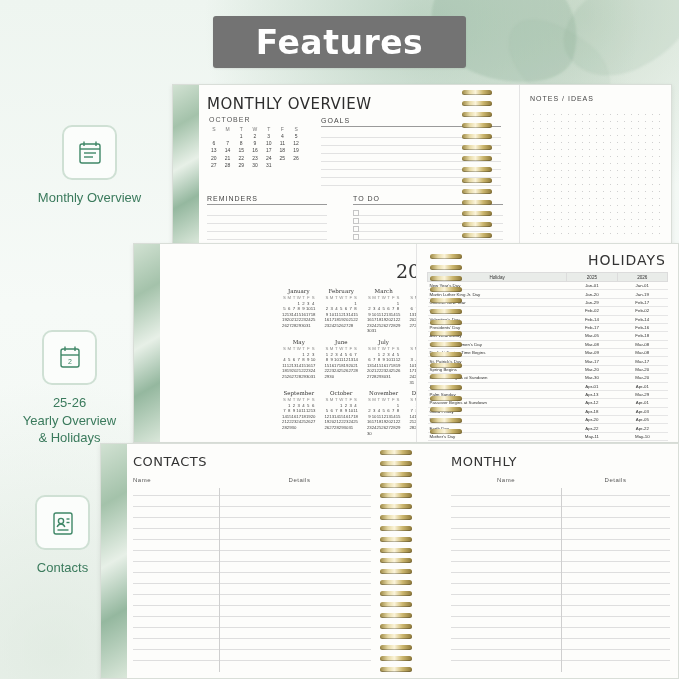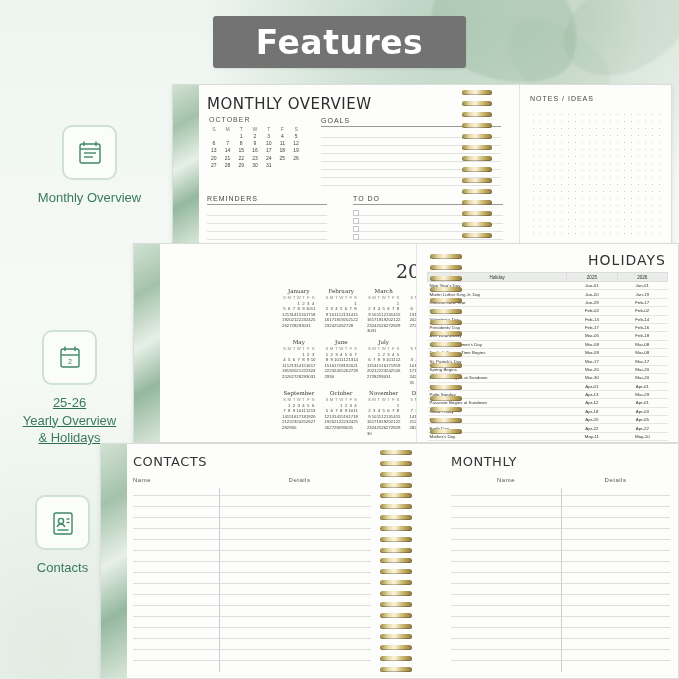--- a/index.html
+++ b/index.html
@@ -47,21 +47,21 @@
   .feature .icon-box {
     width:55px; height:55px; margin:0 auto 9px auto;
     border:2px solid #cfe0d4; border-radius:10px;
     display:flex; align-items:center; justify-content:center;
     background:#fbfdfb;
   }
   .feature .cap {
     font-size:13px; line-height:1.35; color:#3a7a5c; font-weight:500;
   }
   #feat-monthly { left:22px; top:125px; }
-  #feat-yearly  { left:2px;  top:330px;text-decoration:underline; }
+  #feat-yearly  { left:2px;  top:330px; }
   #feat-contacts{ left:-5px; top:495px; }
 
   
   .page {
     position:absolute; background:#fdfdfb;
     border:1px solid #d9ded8;
     box-shadow: 0 2px 5px rgba(0,0,0,0.08);
   }
   .photo-edge {
     position:absolute; left:0; top:0; bottom:0; width:26px;

